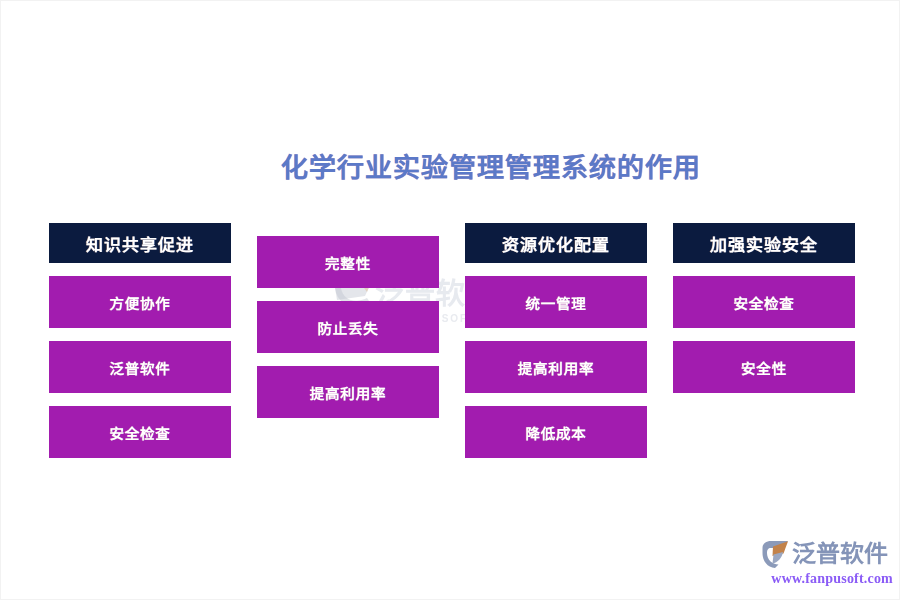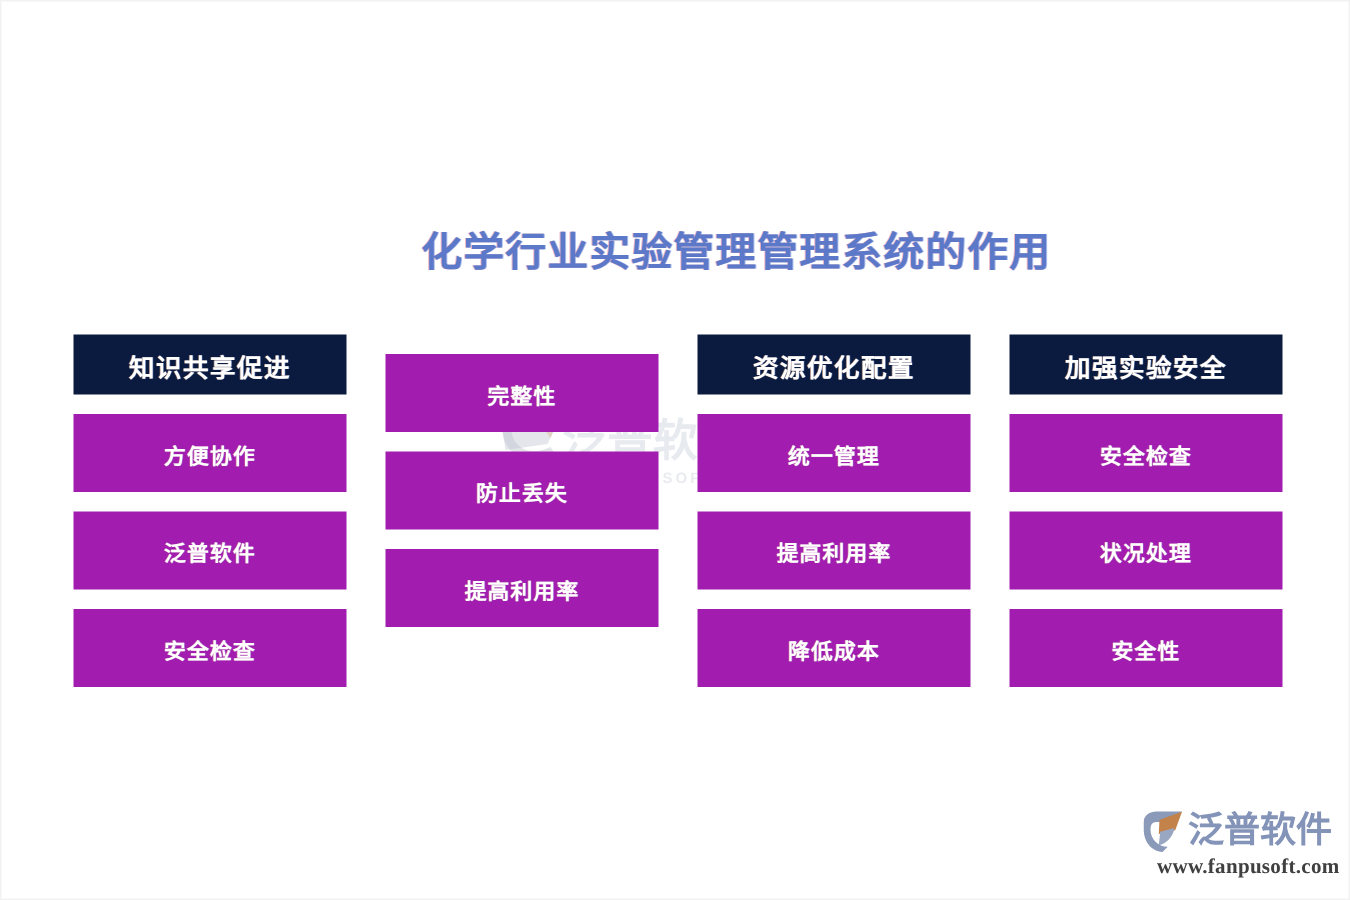--- a/index.html
+++ b/index.html
@@ -125,21 +125,21 @@
     color: #8494b8;
     letter-spacing: 0px;
     line-height: 30px;
     margin-left: 1px;
     white-space: nowrap;
   }
   #logo-url {
     font-family: "Liberation Serif", "DejaVu Serif", serif;
     font-size: 14px;
     font-weight: bold;
-    color: #404040;
+    color: #8b5cf6;
     letter-spacing: 0.2px;
     line-height: 16px;
     text-align: right;
     white-space: nowrap;
   }
 </style>
 </head>
 <body>
 
 <div id="canvas">
@@ -176,21 +176,20 @@
     <div class="column">
       <div class="col-header">资源优化配置</div>
       <div class="cell">统一管理</div>
       <div class="cell">提高利用率</div>
       <div class="cell">降低成本</div>
     </div>
 
     <div class="column">
       <div class="col-header">加强实验安全</div>
       <div class="cell">安全检查</div>
-      <div class="cell">状况处理</div>
       <div class="cell">安全性</div>
     </div>
 
   </div>
 
   <div id="logo">
     <div id="logo-row">
       <span id="logo-mark">
         <svg width="30" height="30" viewBox="0 0 30 30" xmlns="http://www.w3.org/2000/svg">
           <path d="M1.5 9 C1.5 4.5, 5.5 2, 10 2 L27 2 L20 9 L10 9 C7 9, 6 11, 6 14

